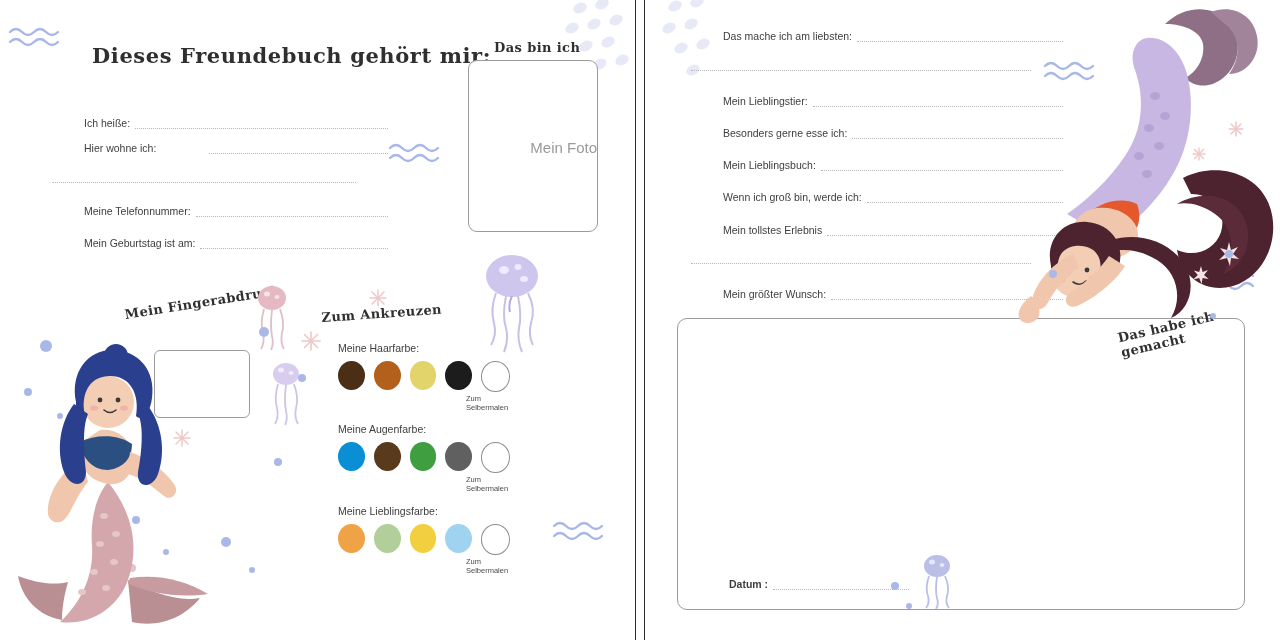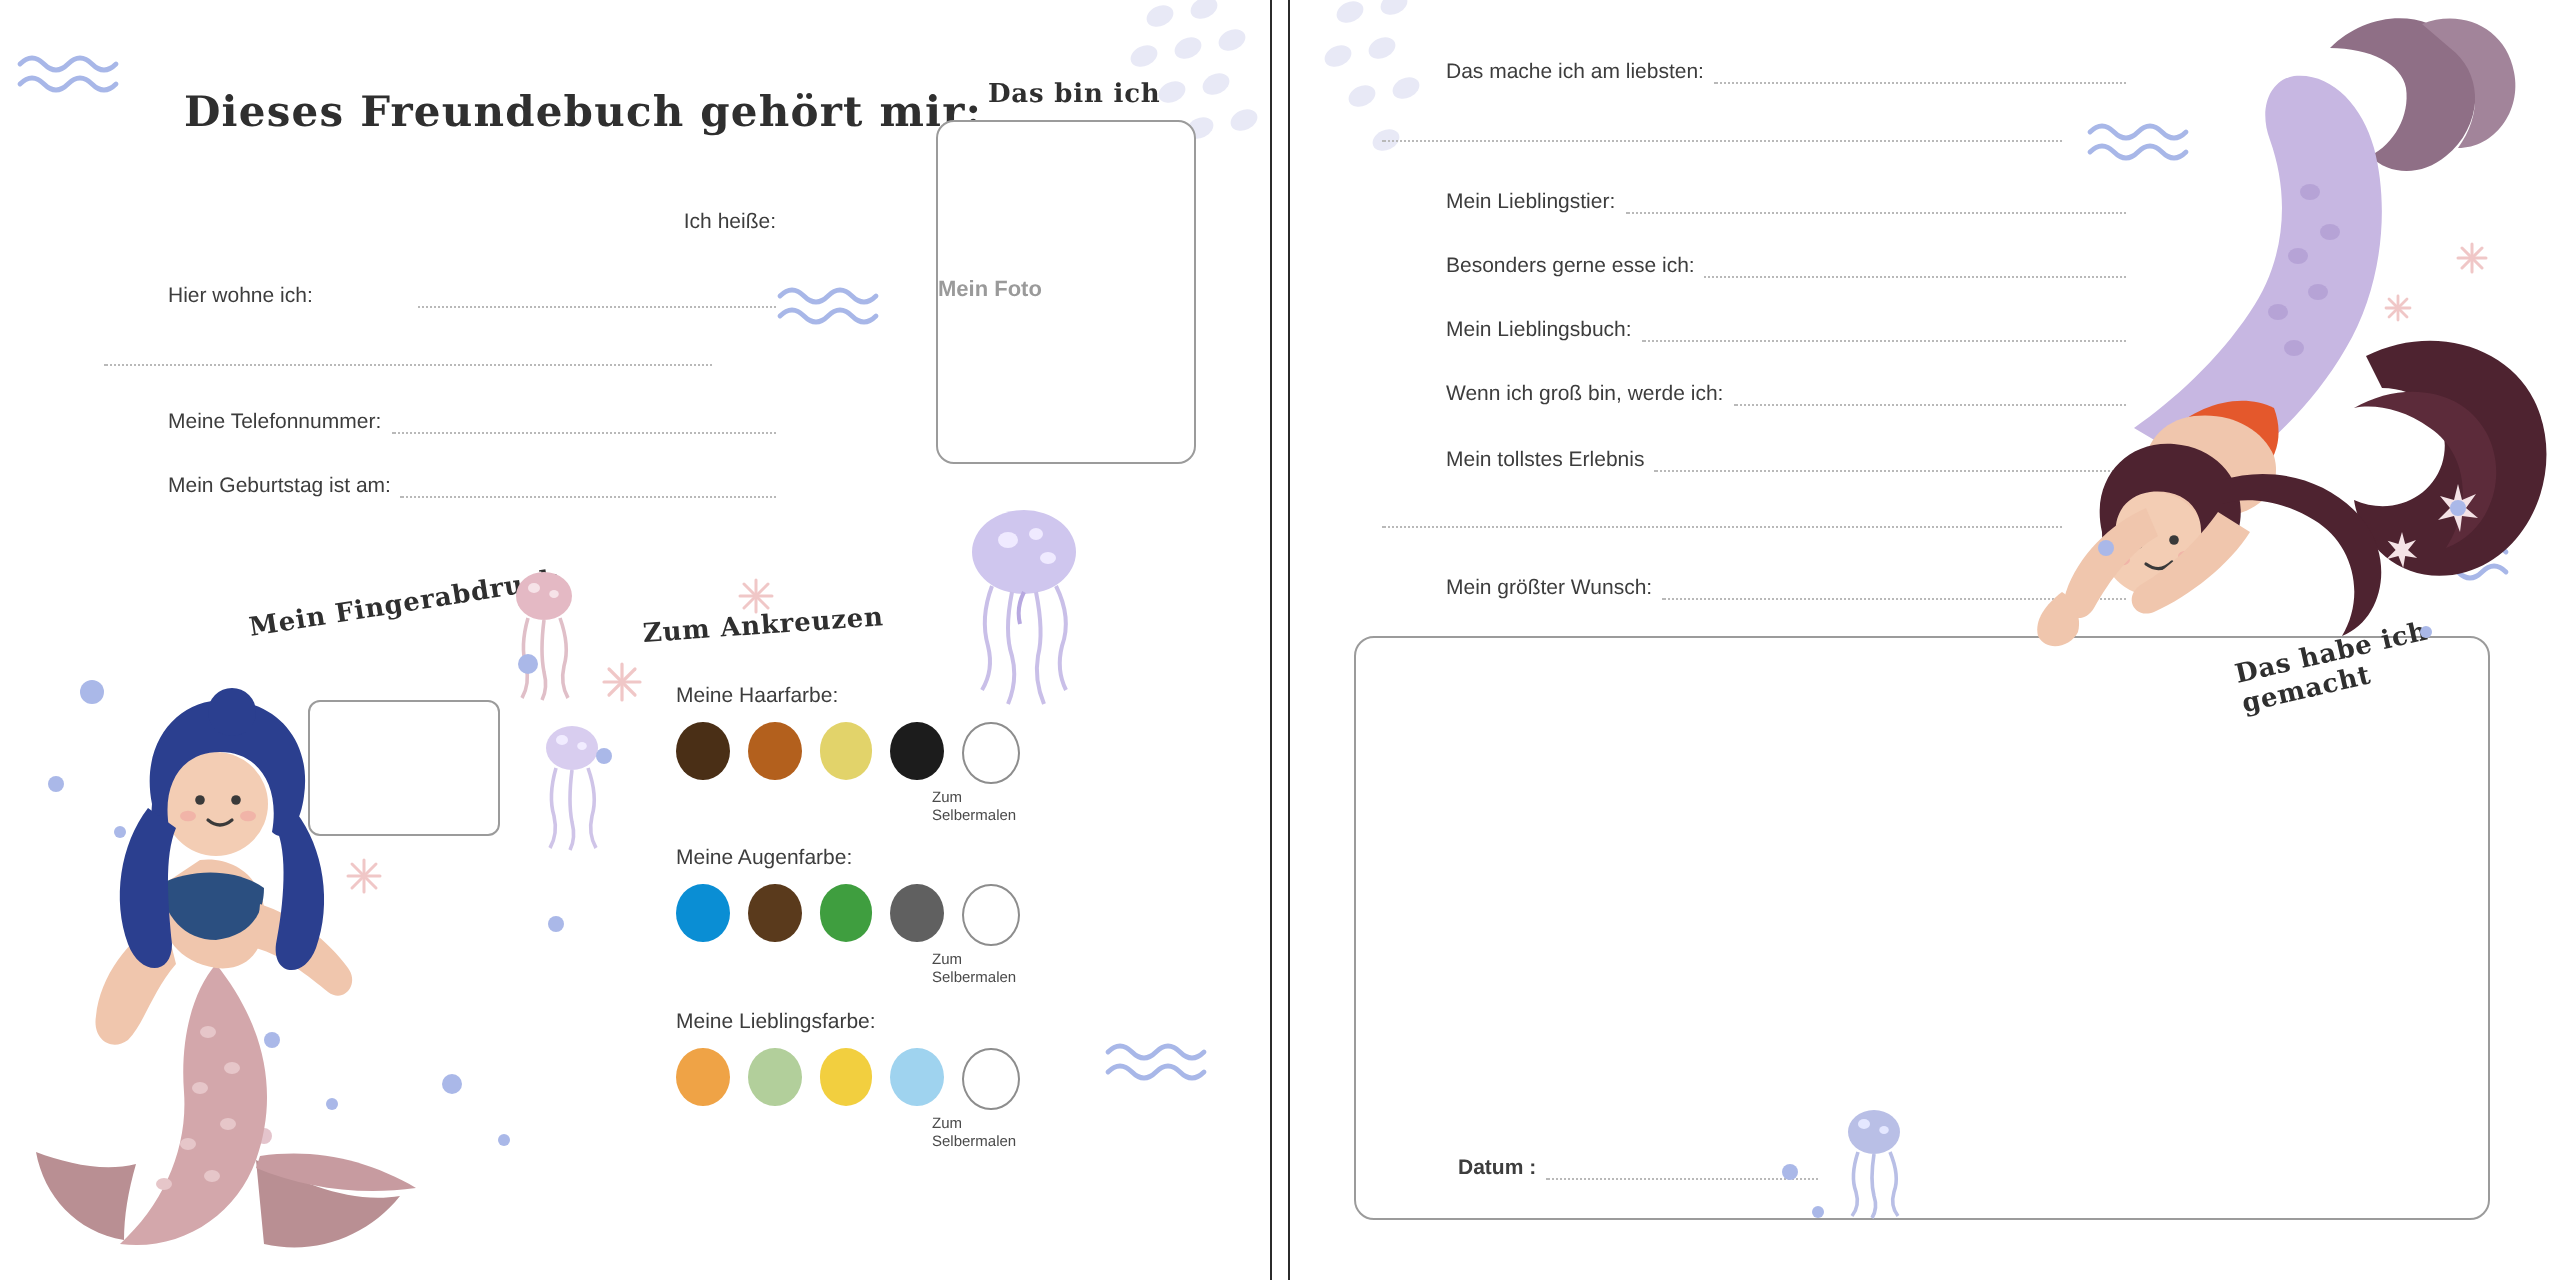--- a/index.html
+++ b/index.html
@@ -76,25 +76,24 @@
 
   
   .photo-box {
     position: absolute;
     border: 1.2px solid #9b9b9b;
     border-radius: 9px;
     background: #ffffff;
   }
   .photo-caption {
     position: absolute;
-    font-size: 11px;
+    font-size: 15px;
     color: #9a9a9a;
     width: 100%;
-    text-align: left;
-    font-weight: bold;
+    text-align: right;
   }
   .finger-box {
     position: absolute;
     border: 1.2px solid #9b9b9b;
     border-radius: 6px;
     background: #ffffff;
   }
   .big-box {
     position: absolute;
     border: 1.2px solid #9b9b9b;
@@ -189,21 +188,21 @@
       </svg>
     </div>
 
     <div class="title" style="position:absolute; left:92px; top:43px;">Dieses Freundebuch gehört mir:</div>
 
     <div class="small-title" style="position:absolute; left:494px; top:40px;">Das bin ich</div>
     <div class="photo-box" style="left:468px; top:60px; width:128px; height:170px;">
       <div class="photo-caption" style="top:78px;">Mein Foto</div>
     </div>
 
-    <div class="field-row" style="left:52px; top:105px; width:304px;flex-direction:column;">
+    <div class="field-row" style="left:52px; top:117px; width:304px;">
       <span class="field-label">Ich heiße:</span>
       <span class="dots"></span>
     </div>
 
     <div class="field-row" style="left:52px; top:142px; width:304px;gap:48px;">
       <span class="field-label">Hier wohne ich:</span>
       <span class="dots"></span>
     </div>
 
     <div class="line-only" style="left:52px; top:182px; width:304px;"></div>

